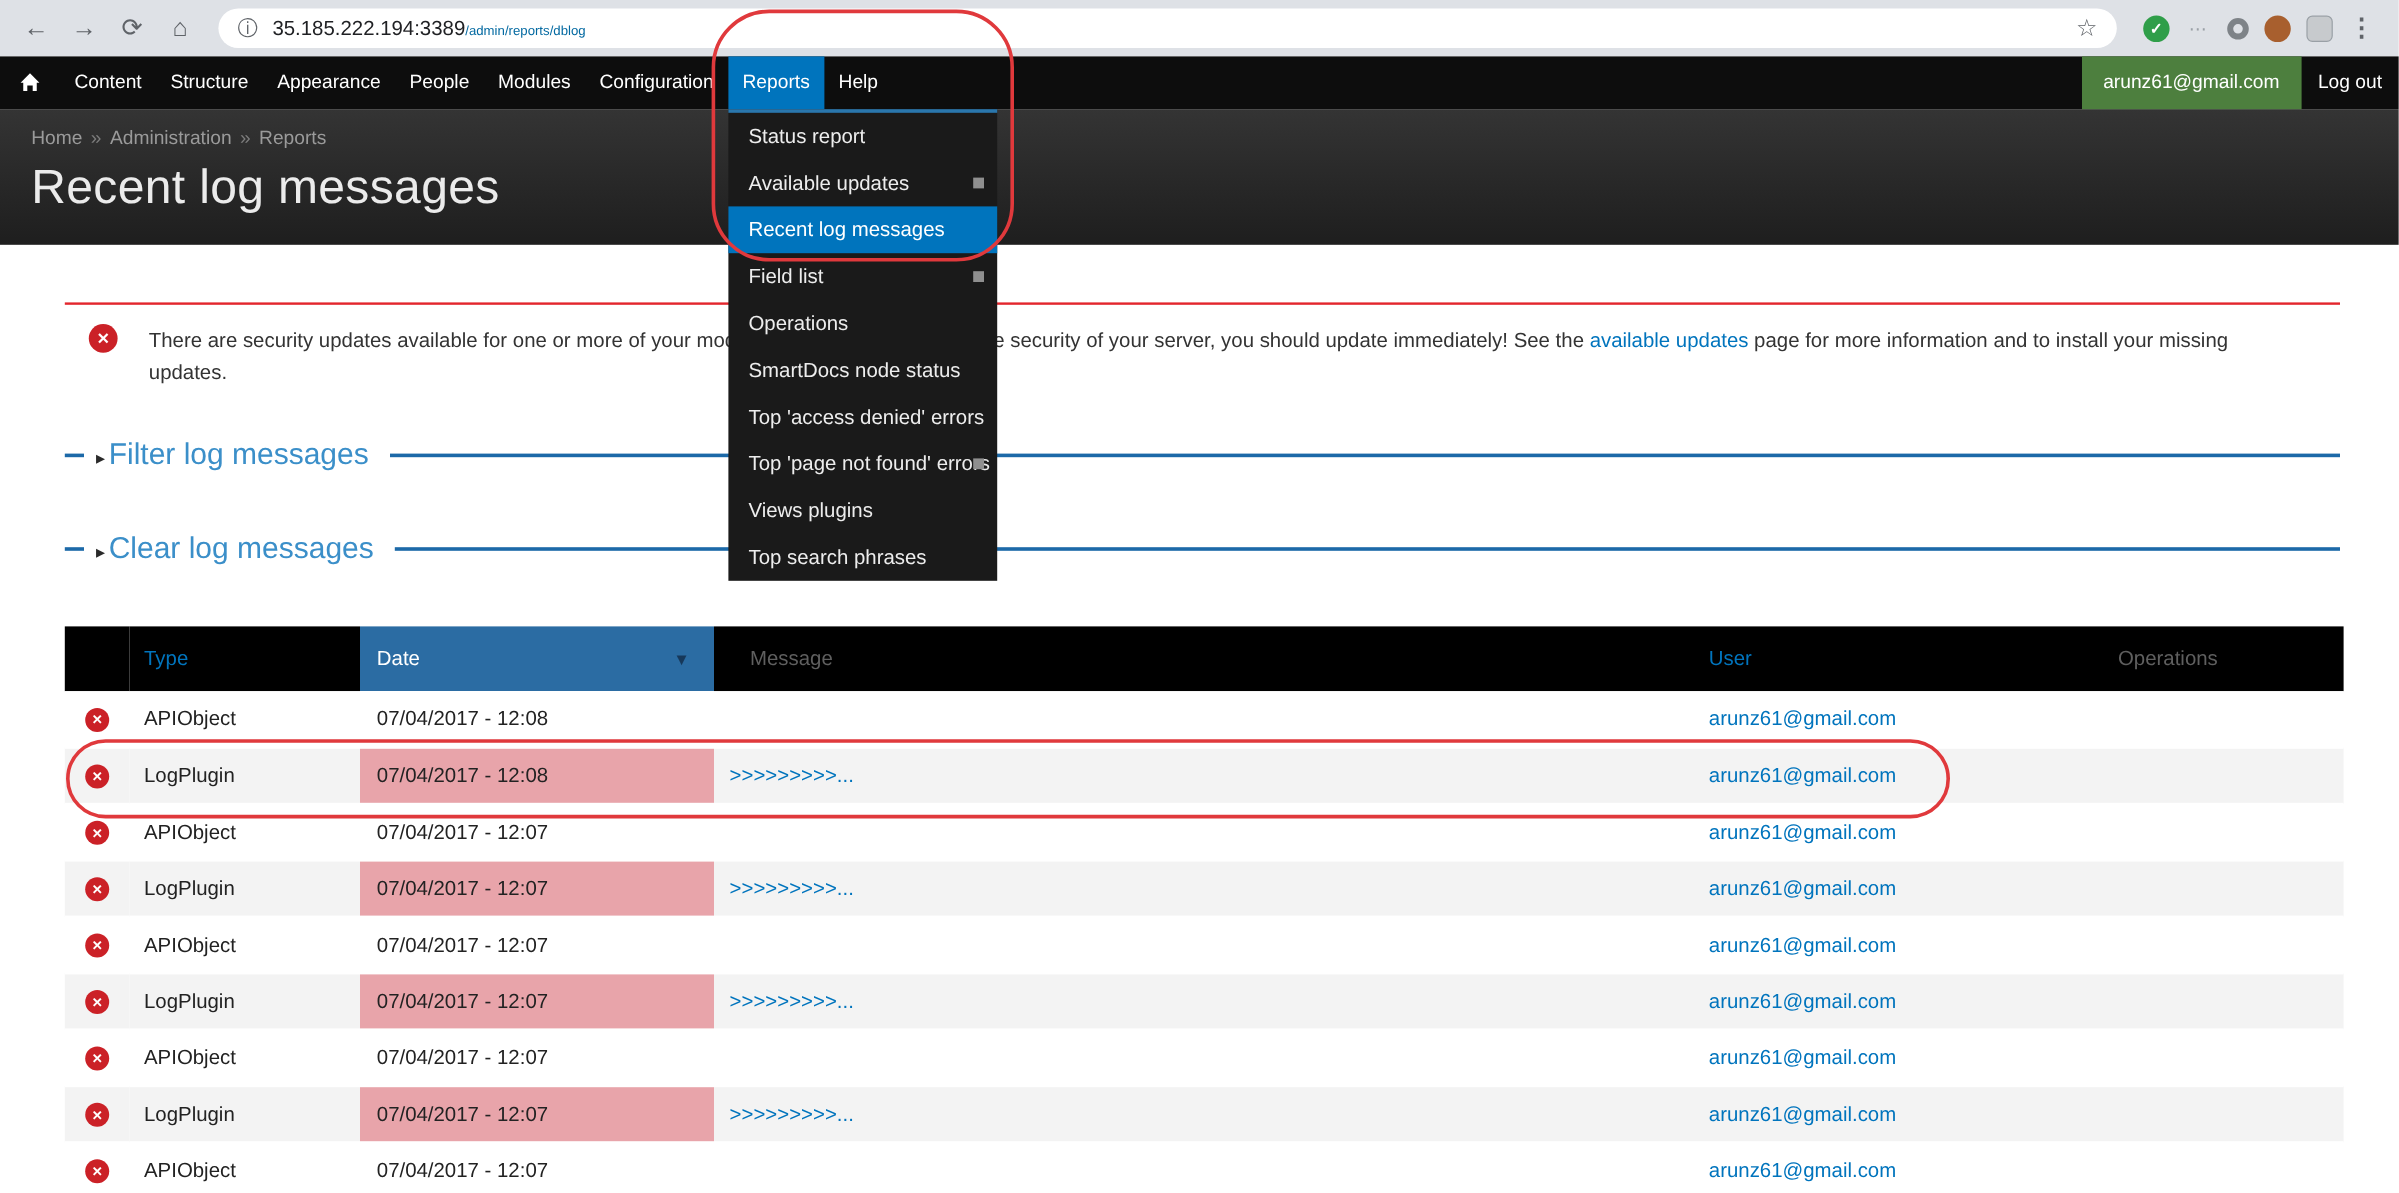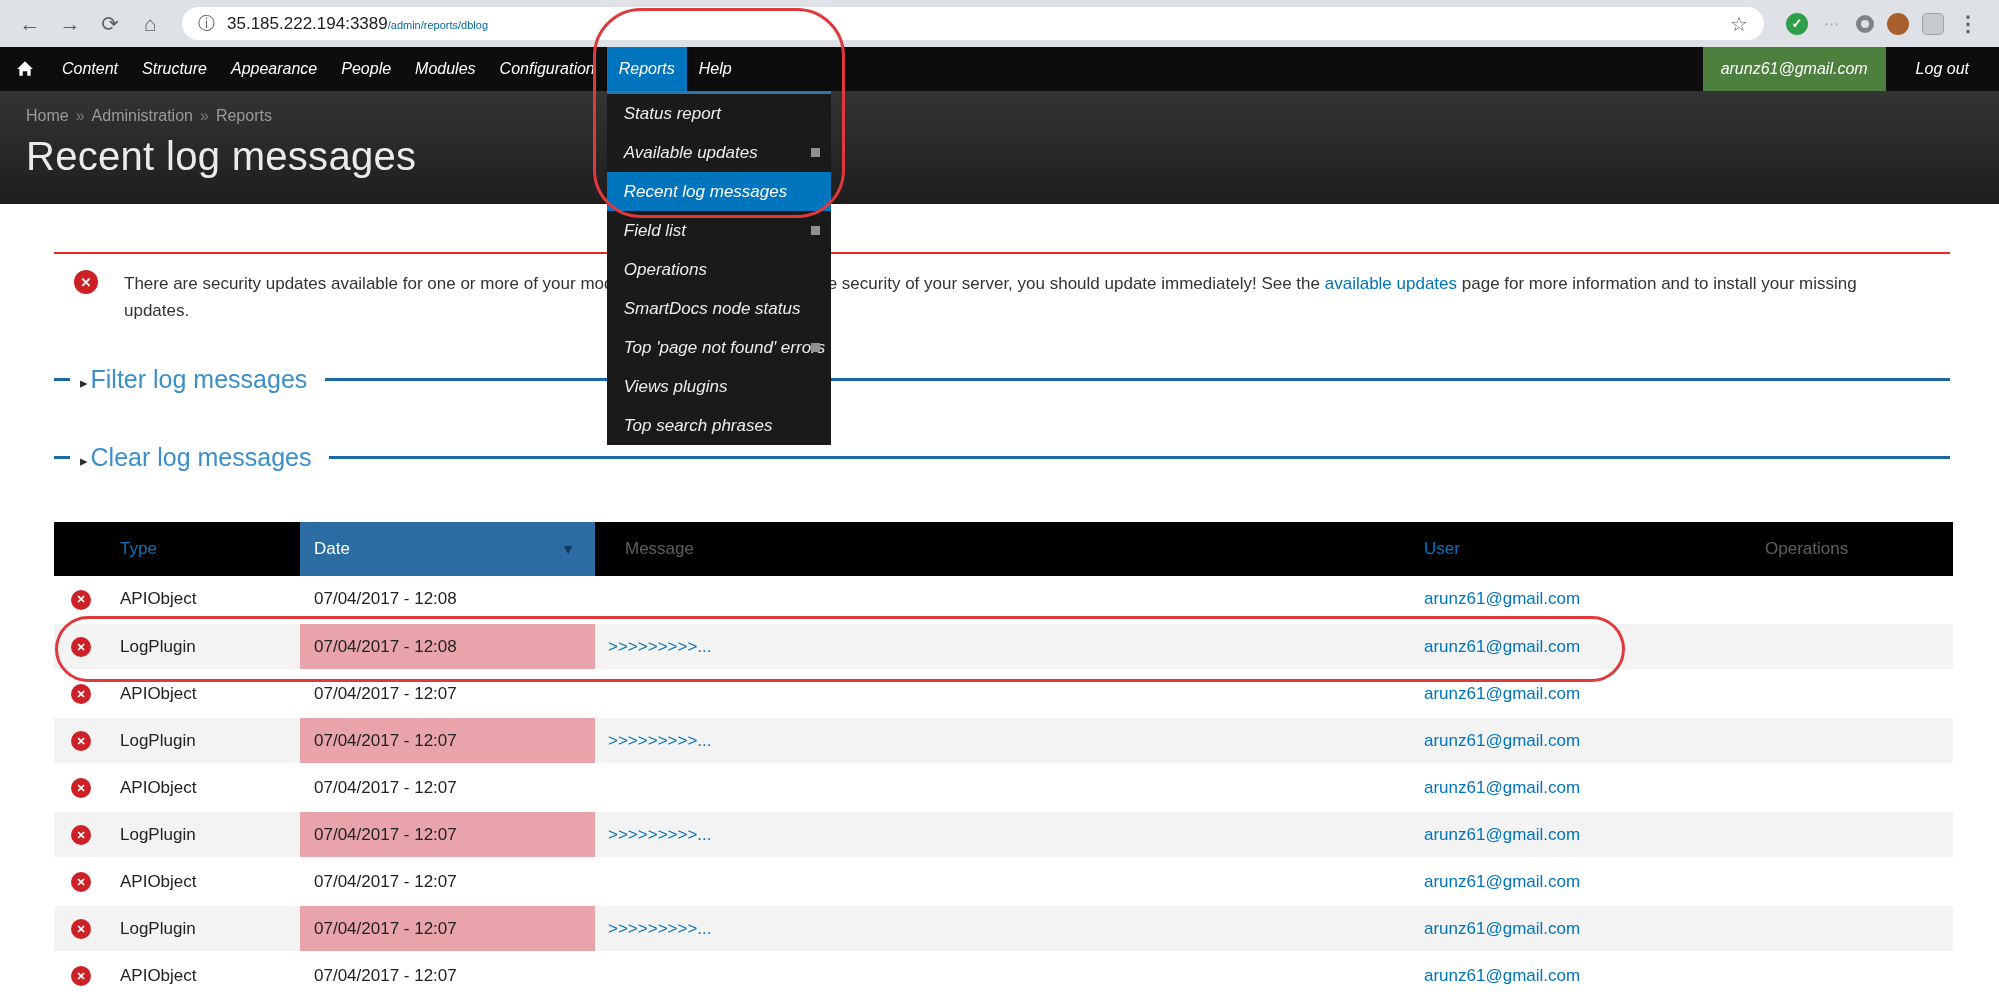--- a/index.html
+++ b/index.html
@@ -21,26 +21,26 @@
   .ext-tray { display:flex; align-items:center; gap:13px; padding:0 6px; }
   .ext { width:22px; height:22px; display:inline-flex; align-items:center; justify-content:center; border-radius:50%; flex:0 0 auto; }
   .ext-green { background:#2f9e49; color:#fff; font-size:13px; font-weight:bold; }
   .ext-dots { color:#9aa0a6; font-size:15px; letter-spacing:1px; }
   .ext-donut { width:18px; height:18px; border:5px solid #7e8388; background:transparent; }
   .ext-orange { background:#a85f2e; }
   .ext-square { border-radius:5px; background:#c7cacd; border:1px solid #9aa0a6; }
   .menu-dots { color:#5f6368; font-size:21px; font-weight:bold; width:22px; text-align:center; }
 
   
-  .admin-toolbar { height:44px; background:#0d0d0d; display:flex; align-items:stretch; color:#fff; font-size:16px; position:relative; z-index:40;font-style:italic; }
+  .admin-toolbar { height:44px; background:#0d0d0d; display:flex; align-items:stretch; color:#fff; font-size:16px; position:relative; z-index:40; }
   .tb-home { display:flex; align-items:center; padding:0 16px; }
   .tb-item { display:flex; align-items:center; padding:0 12px; white-space:nowrap; }
   .tb-item.active { background:#0074bd; position:relative; }
   .tb-account { margin-left:auto; background:#4d7f3e; display:flex; align-items:center; padding:0 18px; }
-  .tb-logout { display:flex; align-items:center; padding:0 30px; }
+  .tb-logout { display:flex; align-items:center; padding:0 14px; }
 
   
   .dropdown { position:absolute; left:0; top:44px; width:224px; background:#1a1a1a; border-top:3px solid #2a77ad; z-index:50; }
   .dd-item { padding:8px 17px; color:#ededed; font-size:17px; line-height:23px; position:relative; }
   .dd-item.dd-active { background:#0074bd; color:#fff; }
   .dd-ind { position:absolute; right:11px; top:15px; width:9px; height:9px; background:#8f8f8f; }
 
   
   .annotation { position:absolute; border:3px solid #e0393c; border-radius:48px; pointer-events:none; z-index:60; }
   .oval-menu { left:-14px; top:-39px; width:252px; height:210px; }
@@ -129,20 +129,21 @@
   <span class="tb-item active">
     <span>Reports</span>
 
     <div class="dropdown">
       <div class="dd-item"><span>Status report</span></div>
       <div class="dd-item"><span>Available updates</span><span class="dd-ind"></span></div>
       <div class="dd-item dd-active"><span>Recent log messages</span></div>
       <div class="dd-item"><span>Field list</span><span class="dd-ind"></span></div>
       <div class="dd-item"><span>Operations</span></div>
       <div class="dd-item"><span>SmartDocs node status</span></div>
+      <div class="dd-item"><span>Top 'access denied' errors</span></div>
       <div class="dd-item"><span>Top 'page not found' errors</span><span class="dd-ind"></span></div>
       <div class="dd-item"><span>Views plugins</span></div>
       <div class="dd-item"><span>Top search phrases</span></div>
     </div>
 
     <div class="annotation oval-menu"></div>
   </span>
 
   <span class="tb-item">Help</span>
 

